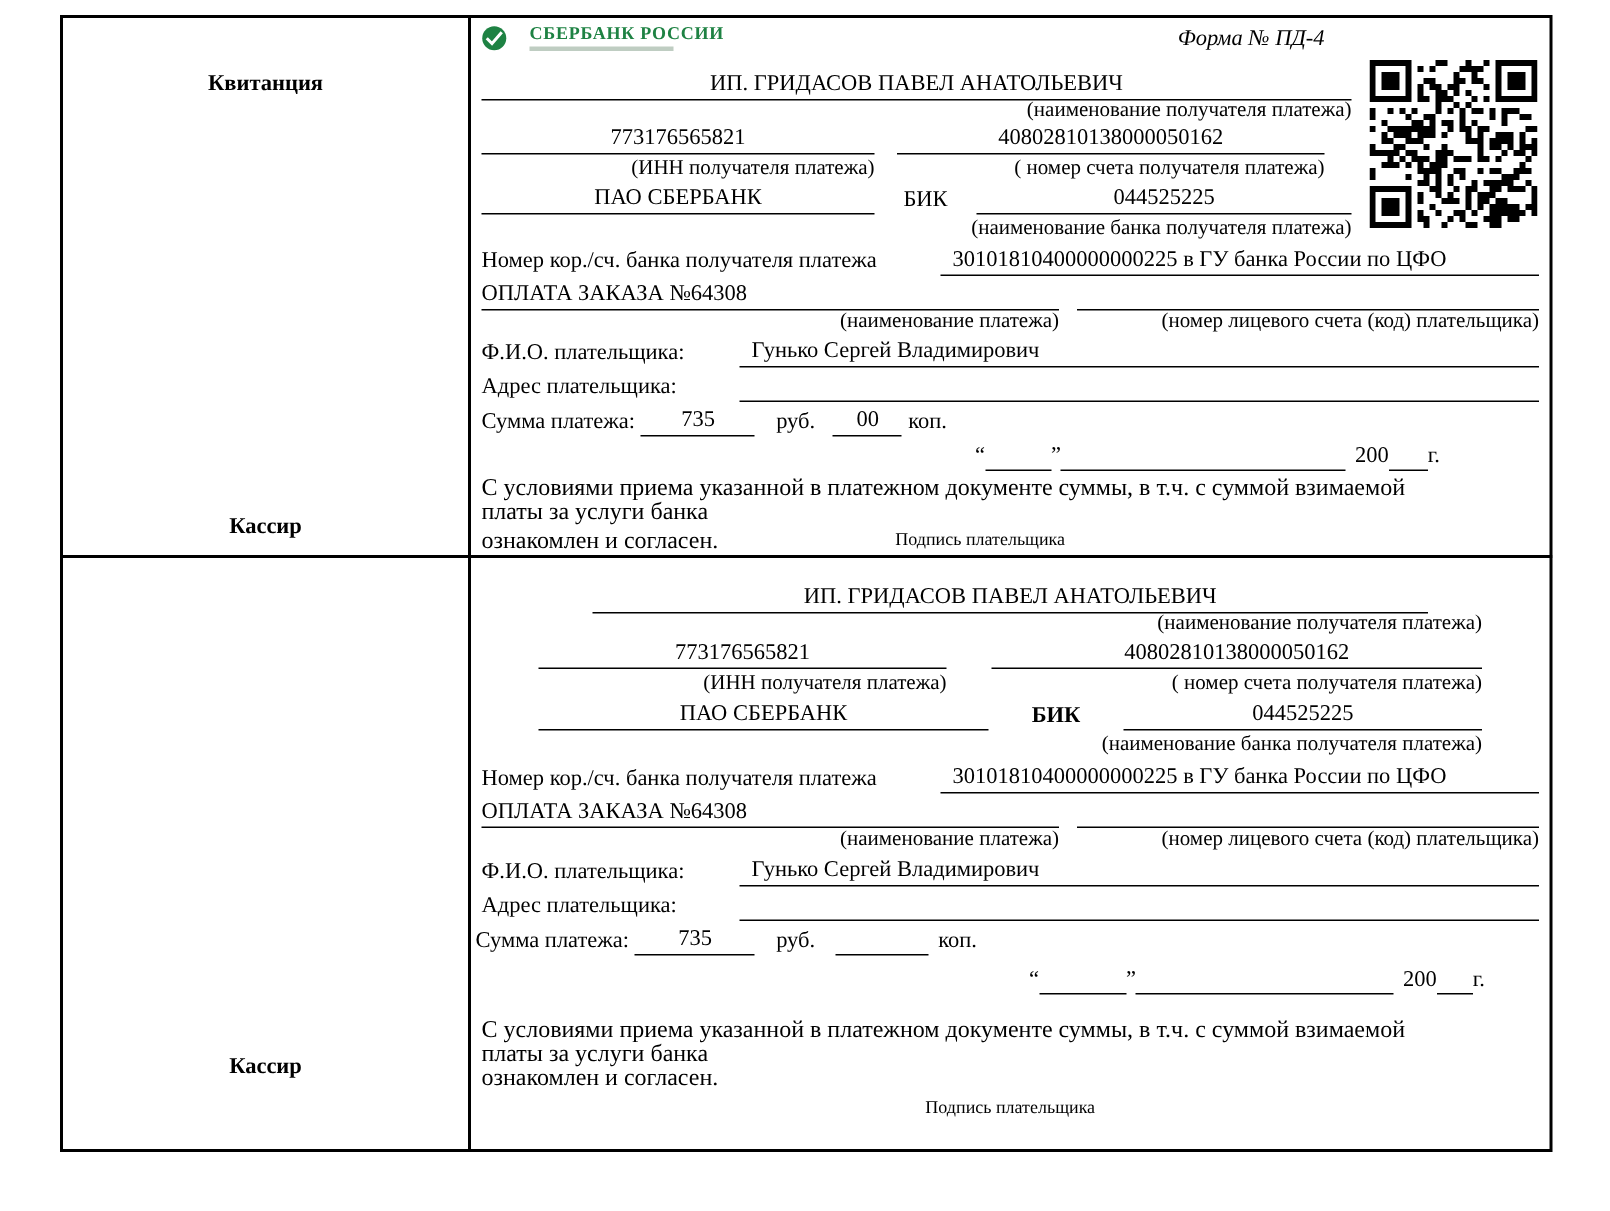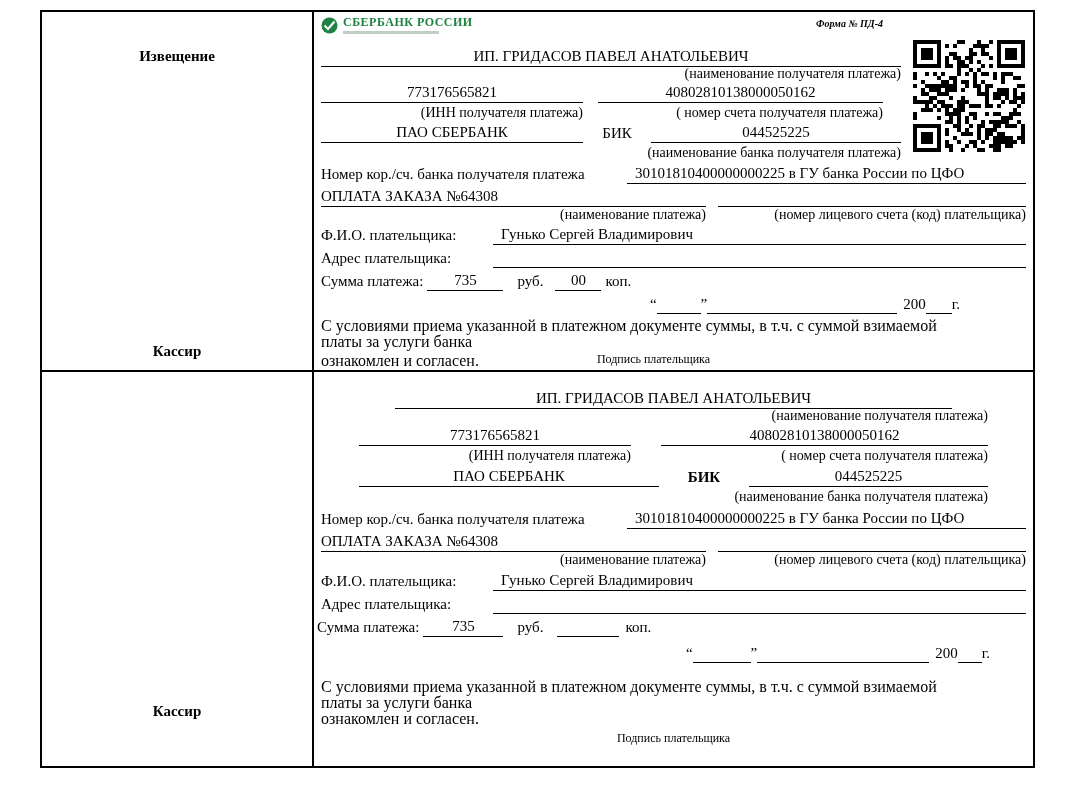--- a/index.html
+++ b/index.html
@@ -25,42 +25,42 @@
   .row { display:flex; align-items:flex-end; font-size:15px; line-height:19px; margin-bottom:3px; }
   .cap { font-size:14px; line-height:13px; text-align:right; }
   .ul { border-bottom:1px solid #000; }
   .cell { text-align:center; }
   .b { font-weight:bold; }
 
   .constrained { width:580px; }
   .qr { position:absolute; top:28px; right:8px; width:112px; height:112px; }
 
   .logo-row { display:flex; justify-content:space-between; align-items:flex-start; height:28px; margin-bottom:2px; }
-  .logo { display:flex; align-items:center; gap:5px;text-align:right; }
+  .logo { display:flex; align-items:center; gap:15px;text-align:right; }
   .logo-text { color:#1e8243; font-weight:bold; font-size:12px; letter-spacing:.5px; line-height:13px; }
   .logo-sub { height:3px; width:96px; background:#bfcdc2; margin-top:2px; }
-  .form-no { font-weight:bold; font-style:italic; font-size:10px; padding-right:18px; padding-top:2px; }
+  .form-no { font-weight:normal; font-style:italic; font-size:15px; padding-right:18px; padding-top:2px; }
 
   .recipient { font-weight:normal; font-size:15px; text-align:center; line-height:20px; }
   .gap { flex:0 0 15px; }
   .grow { flex:1; }
   .pl8 { padding-left:8px; }
 
   .agree { font-size:16px; line-height:16px; }
   .sig { font-weight:normal; font-size:12px; }
   .date-row { justify-content:flex-end; }
 </style>
 </head>
 <body>
 
 <div class="page">
 
   <div class="box box-top">
     <div class="left-col">
-      <div class="section-title lc-top">Извещение</div>
+      <div class="section-title lc-top">Квитанция</div>
       <div class="section-title lc-bottom">Кассир</div>
     </div>
     <div class="right-col">
 
       <div class="qr"><svg width="112" height="112">
             <path d="M44 0h4v4h-4zM48 0h4v4h-4zM64 0h4v4h-4zM76 0h4v4h-4zM32 4h4v4h-4zM40 4h4v4h-4zM60 4h4v4h-4zM64 4h4v4h-4zM68 4h4v4h-4zM72 4h4v4h-4zM56 8h4v4h-4zM68 8h4v4h-4zM36 12h4v4h-4zM40 12h4v4h-4zM56 12h4v4h-4zM60 12h4v4h-4zM68 12h4v4h-4zM72 12h4v4h-4zM32 16h4v4h-4zM40 16h4v4h-4zM44 16h4v4h-4zM52 16h4v4h-4zM56 16h4v4h-4zM76 16h4v4h-4zM32 20h4v4h-4zM44 20h4v4h-4zM48 20h4v4h-4zM56 20h4v4h-4zM64 20h4v4h-4zM32 24h4v4h-4zM36 24h4v4h-4zM44 24h4v4h-4zM48 24h4v4h-4zM52 24h4v4h-4zM68 24h4v4h-4zM76 24h4v4h-4zM44 28h4v4h-4zM56 28h4v4h-4zM64 28h4v4h-4zM0 32h4v4h-4zM12 32h4v4h-4zM20 32h4v4h-4zM28 32h4v4h-4zM44 32h4v4h-4zM52 32h4v4h-4zM60 32h4v4h-4zM68 32h4v4h-4zM72 32h4v4h-4zM80 32h4v4h-4zM88 32h4v4h-4zM92 32h4v4h-4zM96 32h4v4h-4zM0 36h4v4h-4zM24 36h4v4h-4zM36 36h4v4h-4zM40 36h4v4h-4zM60 36h4v4h-4zM80 36h4v4h-4zM88 36h4v4h-4zM100 36h4v4h-4zM104 36h4v4h-4zM8 40h4v4h-4zM28 40h4v4h-4zM32 40h4v4h-4zM40 40h4v4h-4zM48 40h4v4h-4zM52 40h4v4h-4zM60 40h4v4h-4zM68 40h4v4h-4zM88 40h4v4h-4zM0 44h4v4h-4zM12 44h4v4h-4zM16 44h4v4h-4zM20 44h4v4h-4zM24 44h4v4h-4zM28 44h4v4h-4zM32 44h4v4h-4zM36 44h4v4h-4zM40 44h4v4h-4zM52 44h4v4h-4zM60 44h4v4h-4zM64 44h4v4h-4zM72 44h4v4h-4zM76 44h4v4h-4zM104 44h4v4h-4zM108 44h4v4h-4zM8 48h4v4h-4zM16 48h4v4h-4zM20 48h4v4h-4zM24 48h4v4h-4zM32 48h4v4h-4zM36 48h4v4h-4zM40 48h4v4h-4zM48 48h4v4h-4zM64 48h4v4h-4zM72 48h4v4h-4zM84 48h4v4h-4zM88 48h4v4h-4zM92 48h4v4h-4zM100 48h4v4h-4zM8 52h4v4h-4zM12 52h4v4h-4zM24 52h4v4h-4zM28 52h4v4h-4zM32 52h4v4h-4zM64 52h4v4h-4zM68 52h4v4h-4zM72 52h4v4h-4zM80 52h4v4h-4zM84 52h4v4h-4zM88 52h4v4h-4zM92 52h4v4h-4zM100 52h4v4h-4zM108 52h4v4h-4zM0 56h4v4h-4zM16 56h4v4h-4zM20 56h4v4h-4zM36 56h4v4h-4zM48 56h4v4h-4zM72 56h4v4h-4zM80 56h4v4h-4zM84 56h4v4h-4zM92 56h4v4h-4zM100 56h4v4h-4zM104 56h4v4h-4zM108 56h4v4h-4zM0 60h4v4h-4zM4 60h4v4h-4zM8 60h4v4h-4zM12 60h4v4h-4zM16 60h4v4h-4zM24 60h4v4h-4zM28 60h4v4h-4zM44 60h4v4h-4zM48 60h4v4h-4zM52 60h4v4h-4zM72 60h4v4h-4zM88 60h4v4h-4zM96 60h4v4h-4zM100 60h4v4h-4zM108 60h4v4h-4zM12 64h4v4h-4zM20 64h4v4h-4zM28 64h4v4h-4zM32 64h4v4h-4zM36 64h4v4h-4zM44 64h4v4h-4zM48 64h4v4h-4zM56 64h4v4h-4zM60 64h4v4h-4zM64 64h4v4h-4zM72 64h4v4h-4zM76 64h4v4h-4zM84 64h4v4h-4zM104 64h4v4h-4zM8 68h4v4h-4zM12 68h4v4h-4zM16 68h4v4h-4zM24 68h4v4h-4zM32 68h4v4h-4zM40 68h4v4h-4zM44 68h4v4h-4zM48 68h4v4h-4zM100 68h4v4h-4zM0 72h4v4h-4zM32 72h4v4h-4zM36 72h4v4h-4zM40 72h4v4h-4zM44 72h4v4h-4zM56 72h4v4h-4zM60 72h4v4h-4zM72 72h4v4h-4zM80 72h4v4h-4zM84 72h4v4h-4zM96 72h4v4h-4zM100 72h4v4h-4zM104 72h4v4h-4zM0 76h4v4h-4zM24 76h4v4h-4zM36 76h4v4h-4zM44 76h4v4h-4zM52 76h4v4h-4zM60 76h4v4h-4zM88 76h4v4h-4zM92 76h4v4h-4zM96 76h4v4h-4zM32 80h4v4h-4zM36 80h4v4h-4zM44 80h4v4h-4zM52 80h4v4h-4zM68 80h4v4h-4zM76 80h4v4h-4zM80 80h4v4h-4zM84 80h4v4h-4zM88 80h4v4h-4zM92 80h4v4h-4zM104 80h4v4h-4zM40 84h4v4h-4zM44 84h4v4h-4zM56 84h4v4h-4zM64 84h4v4h-4zM68 84h4v4h-4zM80 84h4v4h-4zM84 84h4v4h-4zM92 84h4v4h-4zM96 84h4v4h-4zM100 84h4v4h-4zM108 84h4v4h-4zM32 88h4v4h-4zM44 88h4v4h-4zM52 88h4v4h-4zM64 88h4v4h-4zM72 88h4v4h-4zM76 88h4v4h-4zM80 88h4v4h-4zM108 88h4v4h-4zM32 92h4v4h-4zM48 92h4v4h-4zM52 92h4v4h-4zM56 92h4v4h-4zM64 92h4v4h-4zM72 92h4v4h-4zM76 92h4v4h-4zM84 92h4v4h-4zM88 92h4v4h-4zM108 92h4v4h-4zM40 96h4v4h-4zM64 96h4v4h-4zM72 96h4v4h-4zM80 96h4v4h-4zM84 96h4v4h-4zM88 96h4v4h-4zM92 96h4v4h-4zM96 96h4v4h-4zM104 96h4v4h-4zM108 96h4v4h-4zM32 100h4v4h-4zM44 100h4v4h-4zM56 100h4v4h-4zM60 100h4v4h-4zM68 100h4v4h-4zM80 100h4v4h-4zM84 100h4v4h-4zM88 100h4v4h-4zM92 100h4v4h-4zM96 100h4v4h-4zM100 100h4v4h-4zM108 100h4v4h-4zM32 104h4v4h-4zM36 104h4v4h-4zM52 104h4v4h-4zM60 104h4v4h-4zM76 104h4v4h-4zM80 104h4v4h-4zM84 104h4v4h-4zM92 104h4v4h-4zM96 104h4v4h-4zM36 108h4v4h-4zM48 108h4v4h-4zM64 108h4v4h-4zM68 108h4v4h-4zM80 108h4v4h-4zM84 108h4v4h-4zM0 0h28v4h-28zM0 24h28v4h-28zM0 4h4v20h-4zM24 4h4v20h-4zM8 8h12v12h-12zM84 0h28v4h-28zM84 24h28v4h-28zM84 4h4v20h-4zM108 4h4v20h-4zM92 8h12v12h-12zM0 84h28v4h-28zM0 108h28v4h-28zM0 88h4v20h-4zM24 88h4v20h-4zM8 92h12v12h-12z" fill="#000"></path>
           </svg></div>
 
       <div class="constrained">
         <div class="logo-row">

